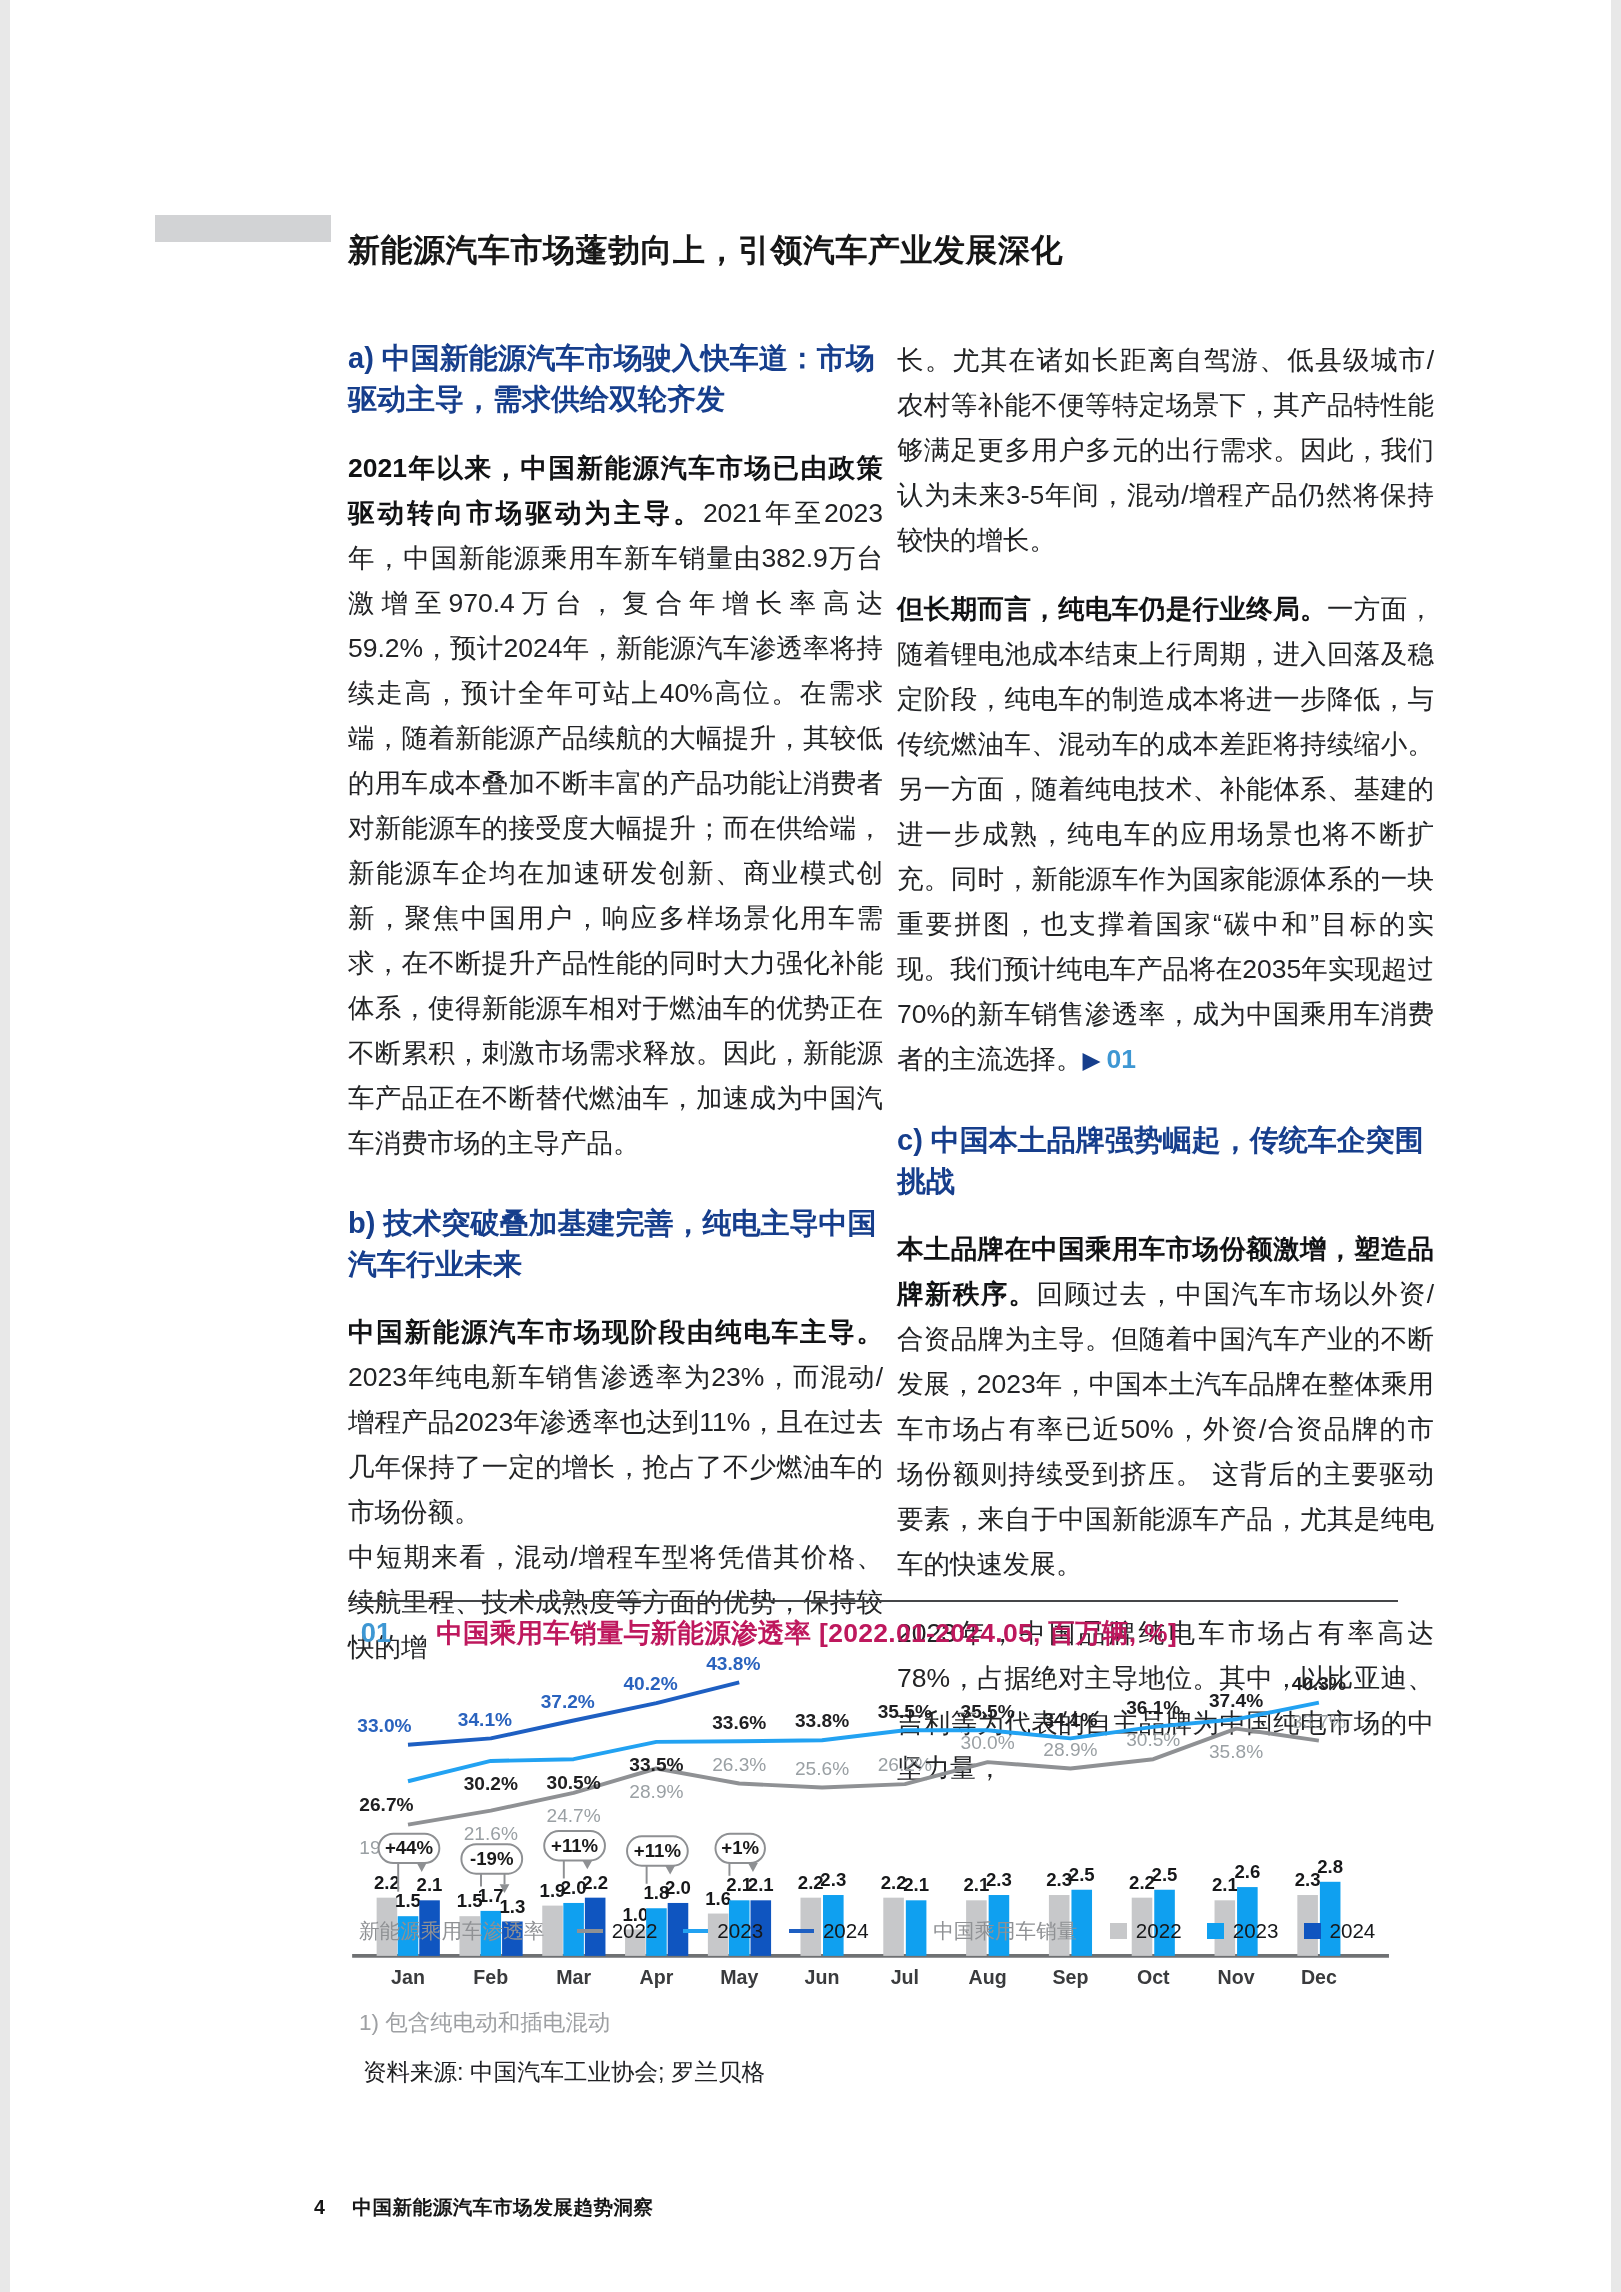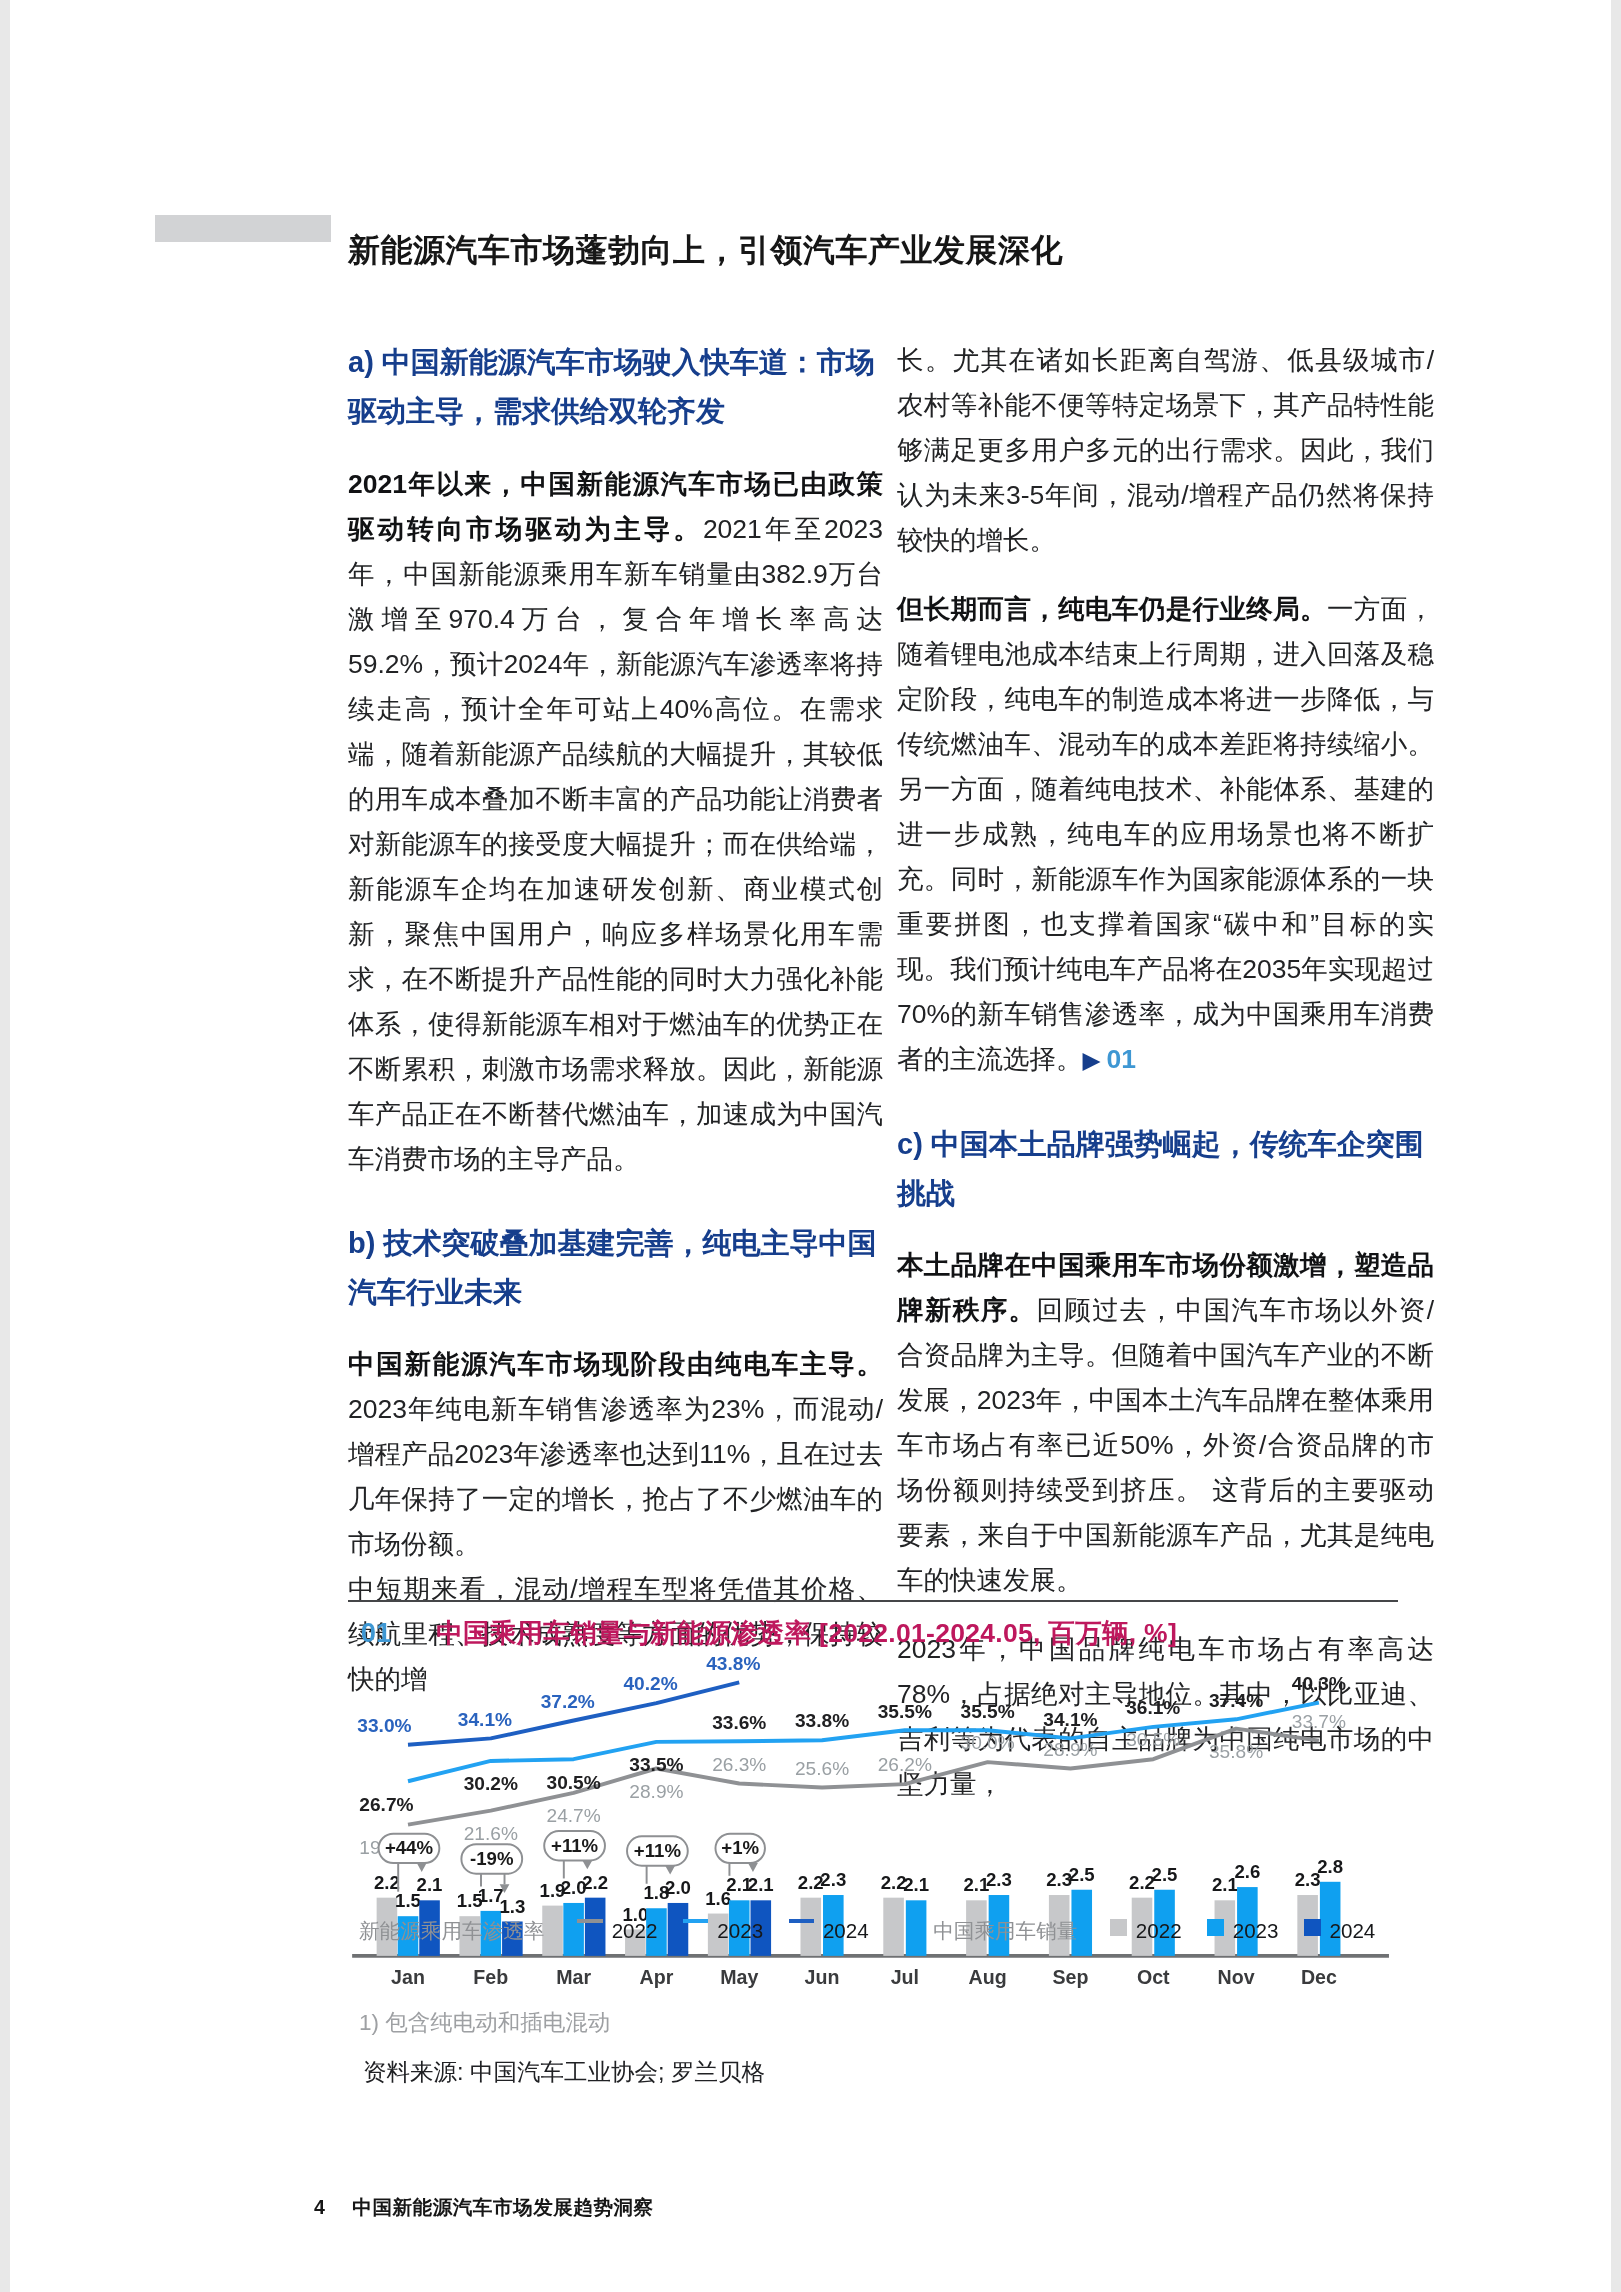--- a/index.html
+++ b/index.html
@@ -7,37 +7,37 @@
     position:relative;width:1601px;height:2293px;background:#ffffff;
     margin:0 auto;overflow:hidden;
     font-family:"Liberation Sans","DejaVu Sans",sans-serif;
     -webkit-font-smoothing:antialiased;
   }
   .accent-bar{position:absolute;left:145px;top:215px;width:176px;height:26.5px;background:#d2d3d5;}
   .page-title{position:absolute;left:338px;top:208px;font-size:32px;font-weight:700;color:#161616;letter-spacing:0.5px;}
   .col{position:absolute;top:338px;font-size:26.5px;line-height:45px;color:#222325;text-align:justify;}
   .col-left{left:338px;width:535px;}
   .col-right{left:887px;width:537px;}
-  .sec-heading{font-size:29px;line-height:49px;font-weight:700;color:#163e8c;text-align:left;margin:0 0 25.5px 0;}
+  .sec-heading{font-size:29px;line-height:41px;font-weight:700;color:#163e8c;text-align:left;margin:0 0 25.5px 0;}
   .sec-heading.mt{margin-top:37px;}
   .col p{margin:0 0 23.5px 0;}
   .col p.tight{margin-bottom:0;}
   .lead{font-weight:700;color:#111214;}
   .fig-ref{white-space:nowrap;font-weight:700;}
   .fig-ref .arrow{color:#163e8c;font-size:23.5px;}
   .fig-ref .num{color:#3e97d3;margin-left:5.9px;}
   .chart-rule{position:absolute;left:338px;top:1600px;width:1050px;height:2px;background:#454648;}
   .chart-header{position:absolute;left:338px;top:1615px;display:flex;align-items:baseline;}
   .chart-number{font-size:27.4px;font-weight:700;color:#3e97d3;padding-left:12.7px;}
   .chart-title{font-size:26.5px;font-weight:700;color:#be185d;margin-left:45px;letter-spacing:0.3px;}
   .chart-canvas{position:absolute;left:338px;top:1656px;width:1050px;height:343px;}
   .legend{position:absolute;left:349px;top:1917px;display:flex;align-items:center;font-size:20.6px;color:#17181a;white-space:nowrap;}
   .legend .cat{color:#8f9194;margin-right:33px;}
   .legend .cat.second{margin-left:39px;text-align:center;}
-  .legend .item{display:flex;align-items:flex-start;margin-right:25.5px;}
+  .legend .item{display:flex;align-items:center;margin-right:25.5px;}
   .sw-line{display:inline-block;width:25.5px;height:3.9px;margin-right:8.8px;}
   .sw-box{display:inline-block;width:16.7px;height:16.7px;margin-right:8.8px;}
   .footnote{position:absolute;left:349px;top:2007px;font-size:22.5px;color:#9ea0a3;}
   .source{position:absolute;left:353px;top:2056px;font-size:23.5px;color:#202124;text-align:center;}
   .footer{position:absolute;left:304px;top:2194px;display:flex;align-items:baseline;font-size:19.6px;color:#161616;}
   .footer .pnum{font-weight:700;margin-right:27.4px;}
   .footer .ptext{font-weight:700;letter-spacing:0.5px;}
 </style>
 </head>
 <body>

